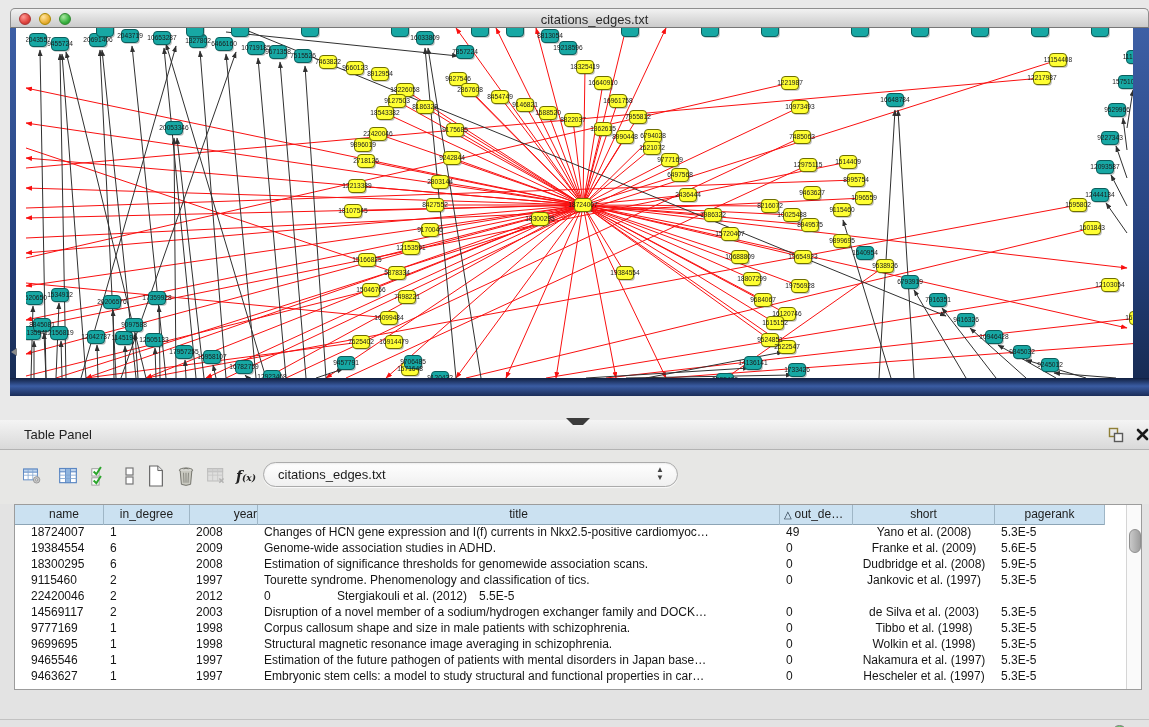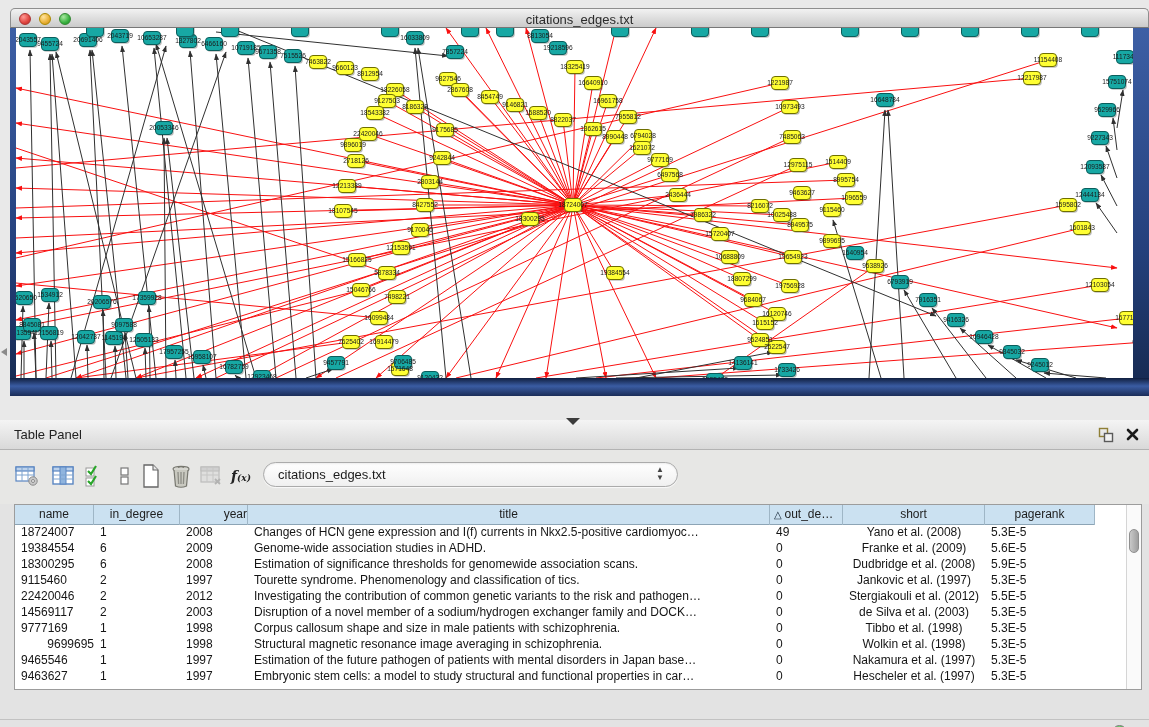--- a/index.html
+++ b/index.html
@@ -2,21 +2,21 @@
 <html><head>
 <meta charset="utf-8">
 <style>
   * { margin:0; padding:0; box-sizing:border-box; }
   html,body { width:1149px; height:727px; }
   body {
     position:relative; width:1149px; height:727px; overflow:hidden;
     background:#E9E9E9; font-family:"Liberation Sans", sans-serif;
     -webkit-font-smoothing:antialiased;
   }
-  .abs { position:absolute; }
+  .abs { position:absolute;padding-left:10px; }
 
   
   #net-window { left:10px; top:8px; width:1139px; height:388px; }
   #net-titlebar {
     left:0; top:0; width:1139px; height:20px;
     background:linear-gradient(180deg,#F2F2F2 0%,#DCDCDC 55%,#CBCBCB 100%);
     border:1px solid #8E8E8E; border-bottom:1px solid #777;
     border-radius:5px 5px 0 0;
   }
   .traffic { width:12px; height:12px; border-radius:50%; top:4px; }
@@ -827,21 +827,20 @@
           <div class="td" style="width: 68px;">1997</div>
           <div class="td" style="width: 522px;">Tourette syndrome. Phenomenology and classification of tics.</div>
           <div class="td" style="width: 73px;">0</div>
           <div class="td center" style="width: 142px;">Jankovic et al. (1997)</div>
           <div class="td" style="width: 110px;">5.3E-5</div>
         </div>
         <div class="tr">
           <div class="td" style="width: 79px;">22420046</div>
           <div class="td" style="width: 86px;">2</div>
           <div class="td" style="width: 68px;">2012</div>
-          <div class="td" style="width: 522px;">Investigating the contribution of common genetic variants to the risk and pathogen…</div>
           <div class="td" style="width: 73px;">0</div>
           <div class="td center" style="width: 142px;">Stergiakouli et al. (2012)</div>
           <div class="td" style="width: 110px;">5.5E-5</div>
         </div>
         <div class="tr">
           <div class="td" style="width: 79px;">14569117</div>
           <div class="td" style="width: 86px;">2</div>
           <div class="td" style="width: 68px;">2003</div>
           <div class="td" style="width: 522px;">Disruption of a novel member of a sodium/hydrogen exchanger family and DOCK…</div>
           <div class="td" style="width: 73px;">0</div>
@@ -851,21 +850,21 @@
         <div class="tr">
           <div class="td" style="width: 79px;">9777169</div>
           <div class="td" style="width: 86px;">1</div>
           <div class="td" style="width: 68px;">1998</div>
           <div class="td" style="width: 522px;">Corpus callosum shape and size in male patients with schizophrenia.</div>
           <div class="td" style="width: 73px;">0</div>
           <div class="td center" style="width: 142px;">Tibbo et al. (1998)</div>
           <div class="td" style="width: 110px;">5.3E-5</div>
         </div>
         <div class="tr">
-          <div class="td" style="width: 79px; text-align: right;">9699695</div>
+          <div class="td" style="width: 79px;">9699695</div>
           <div class="td" style="width: 86px;">1</div>
           <div class="td" style="width: 68px;">1998</div>
           <div class="td" style="width: 522px;">Structural magnetic resonance image averaging in schizophrenia.</div>
           <div class="td" style="width: 73px;">0</div>
           <div class="td center" style="width: 142px;">Wolkin et al. (1998)</div>
           <div class="td" style="width: 110px;">5.3E-5</div>
         </div>
         <div class="tr">
           <div class="td" style="width: 79px;">9465546</div>
           <div class="td" style="width: 86px;">1</div>

